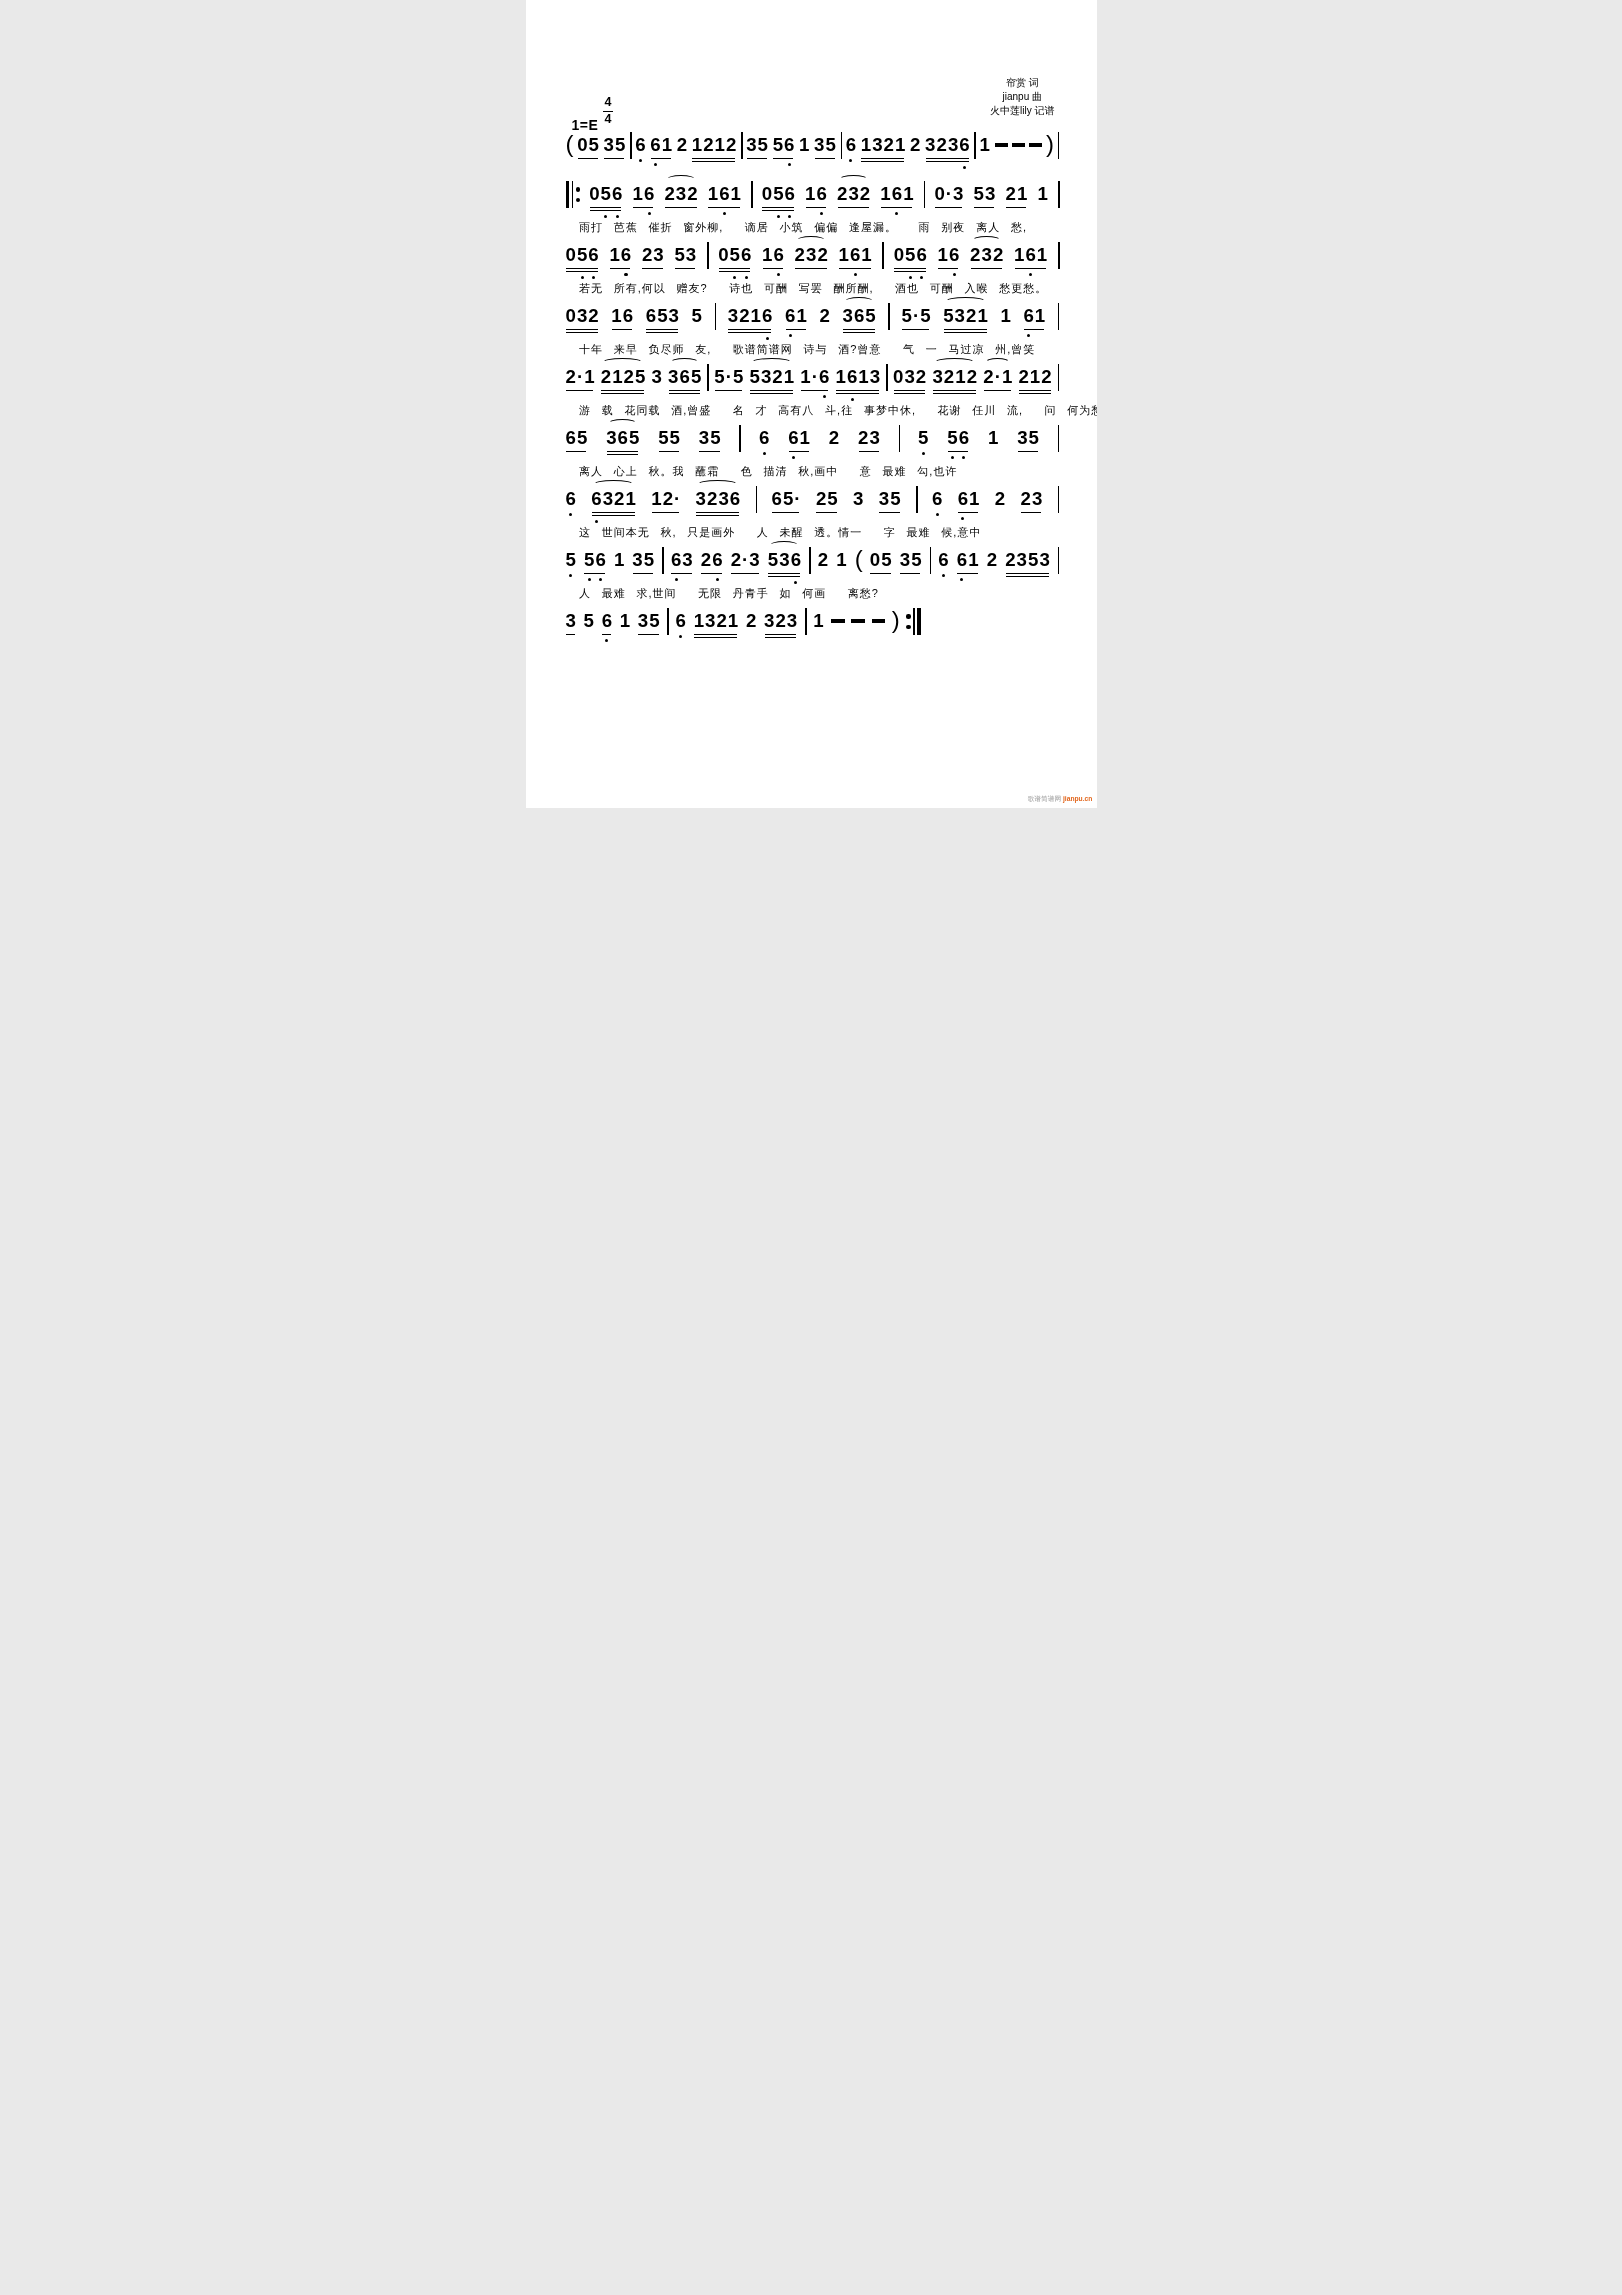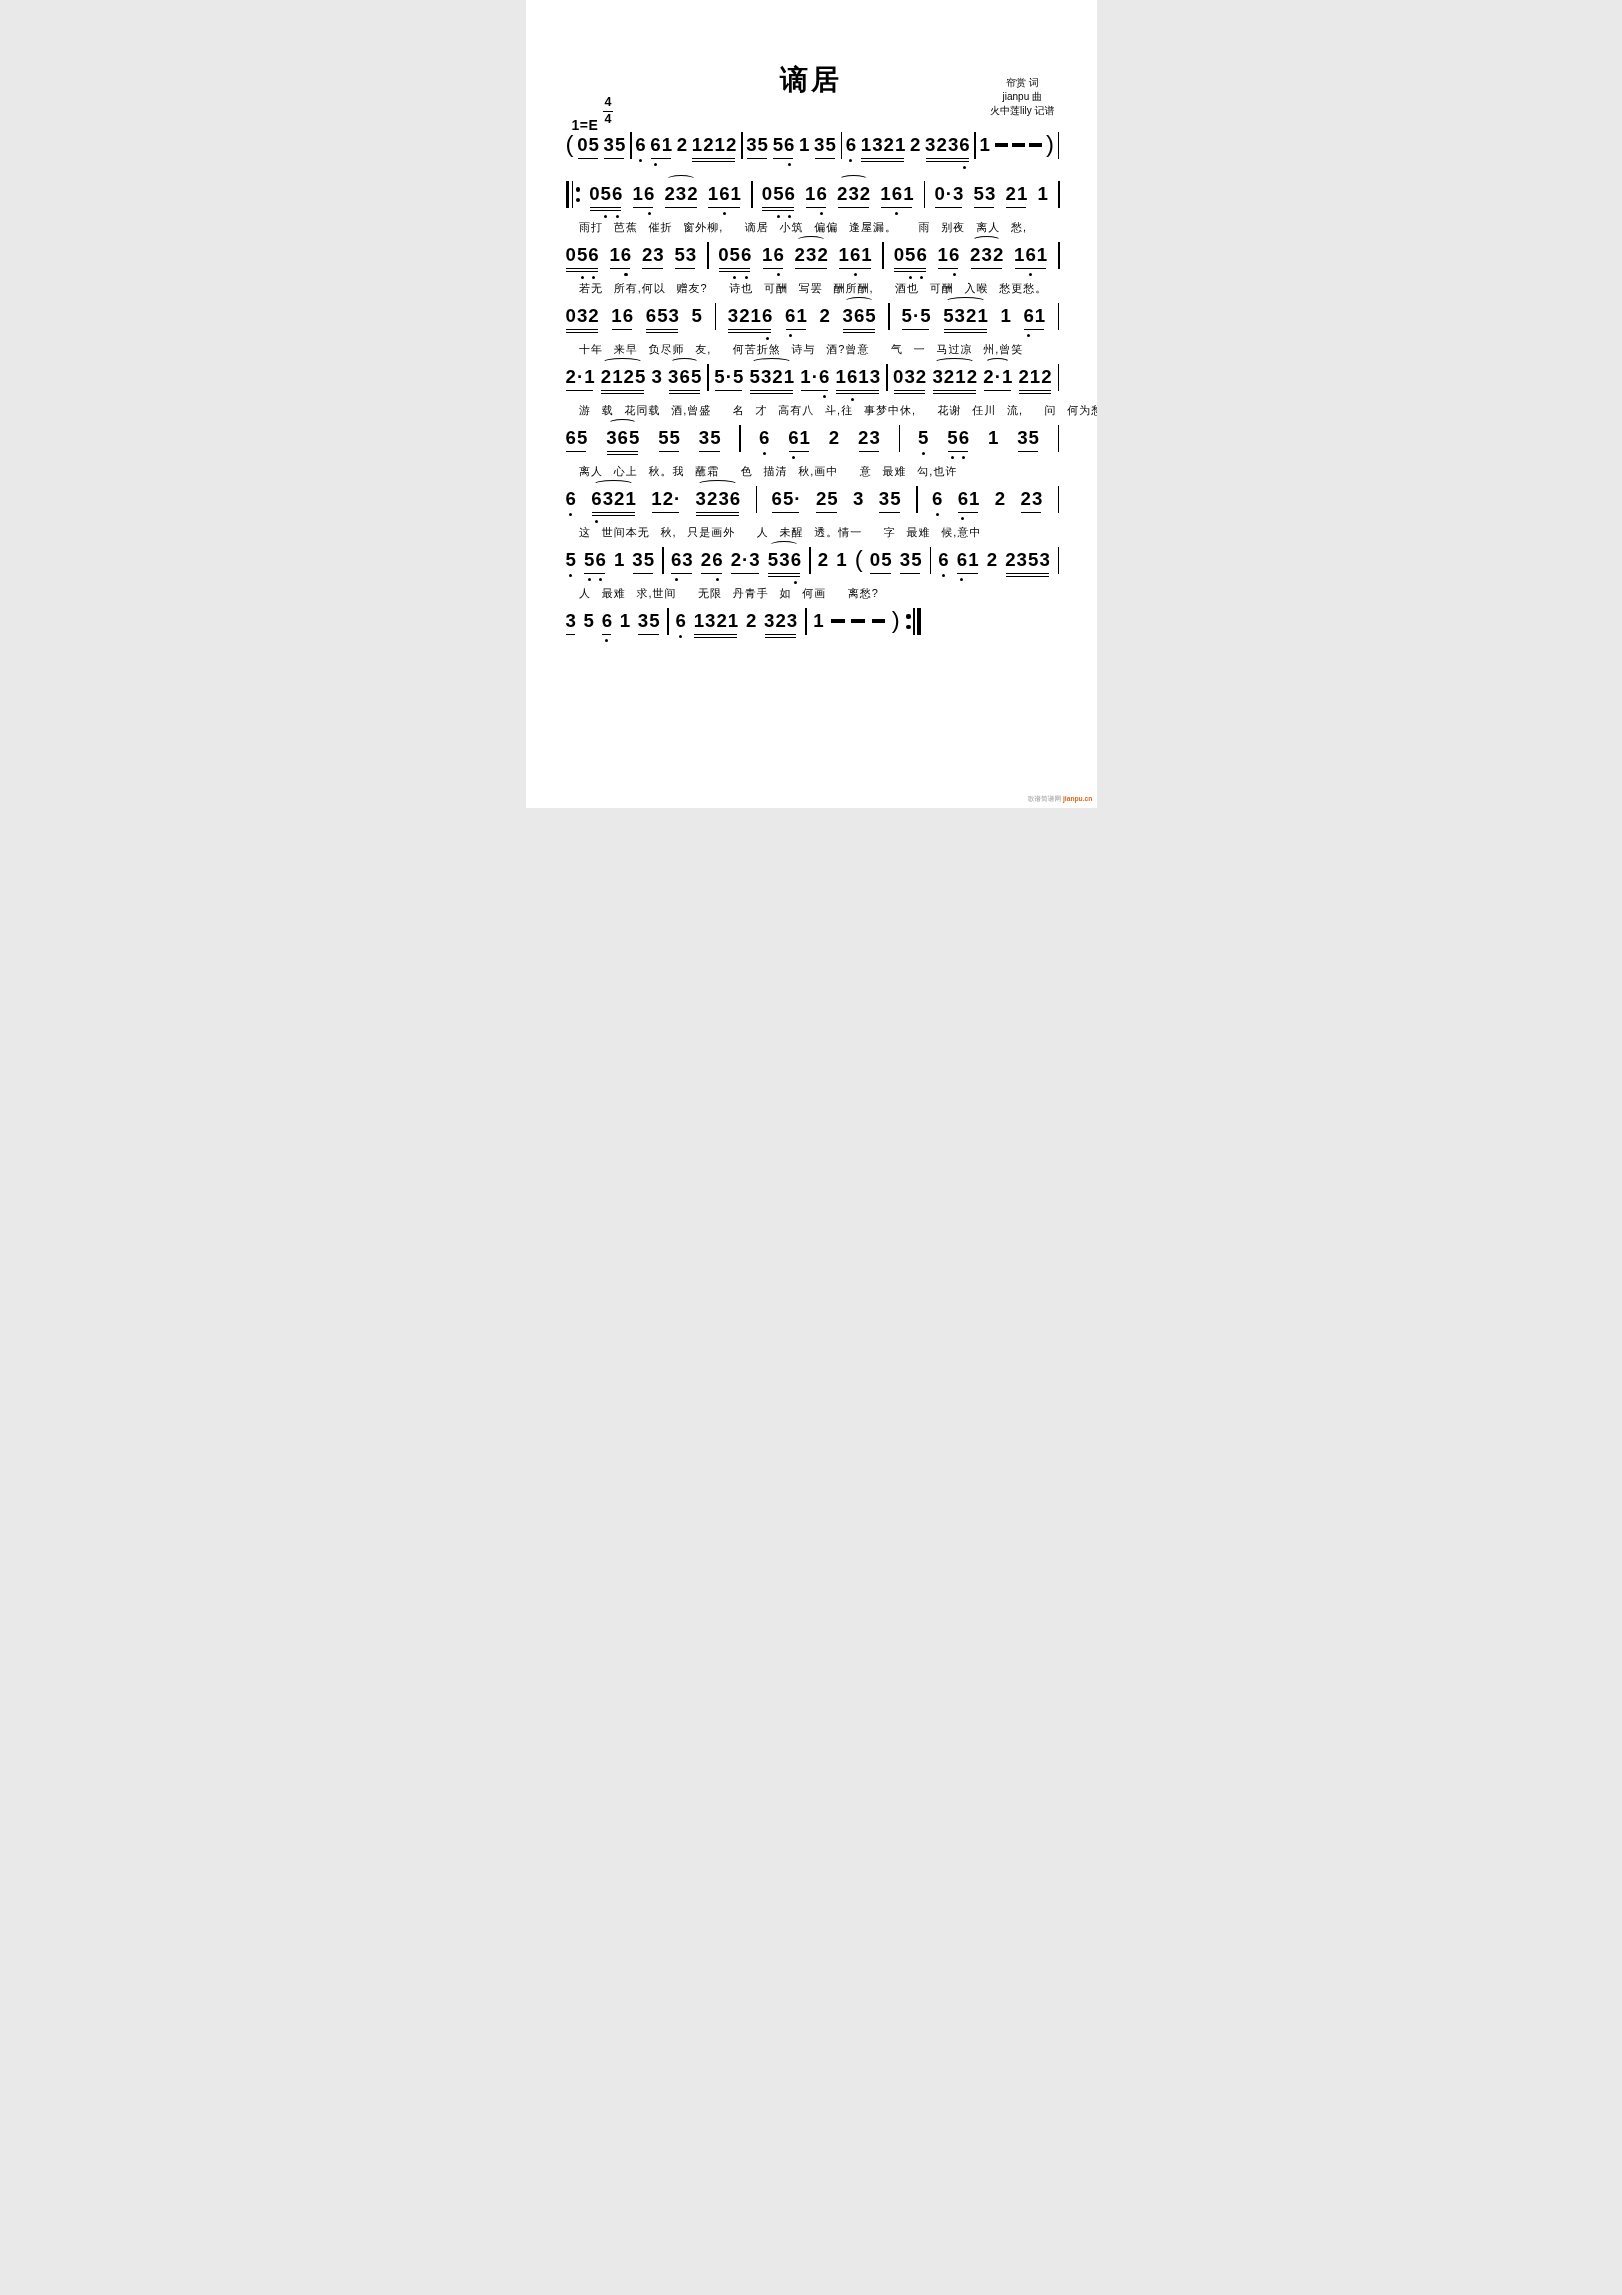--- a/index.html
+++ b/index.html
@@ -73,21 +73,20 @@
     font-size:6.7px;letter-spacing:0;
   }
   .wm-name{color:#9b9b9b;}
   .wm-url{color:#e2661c;font-weight:bold;}
 </style>
 </head>
 <body>
 
 <div class="page">
 
-  <div class="title">谪居</div>
 
   <div class="credits">
     <div>帘赏 词</div>
     <div>jianpu 曲</div>
     <div>火中莲lily 记谱</div>
   </div>
 
   <div class="keysig">
     <span class="tonic">1=E</span>
     <span class="frac">
@@ -185,21 +184,21 @@
           <span class="tok hasul1"><span class="ch">6<i class="ld"></i></span><span class="ch">1</span><i class="ul u1"></i></span>
           <span class="tok"><span class="ch">2</span></span>
           <span class="tok hasul2"><span class="ch">3</span><span class="ch">6</span><span class="ch">5</span><i class="ul u1"></i><i class="ul u2"></i><i class="slur"></i></span>
           <span class="bar"></span>
           <span class="tok hasul1"><span class="ch">5</span><span class="ch">·</span><span class="ch">5</span><i class="ul u1"></i></span>
           <span class="tok hasul2"><span class="ch">5</span><span class="ch">3</span><span class="ch">2</span><span class="ch">1</span><i class="ul u1"></i><i class="ul u2"></i><i class="slur"></i></span>
           <span class="tok"><span class="ch">1</span></span>
           <span class="tok hasul1"><span class="ch">6<i class="ld"></i></span><span class="ch">1</span><i class="ul u1"></i></span>
           <span class="bar"></span>
         </div>
-        <div class="lyrics">十年 来早 负尽师 友,  何苦折煞 诗与 酒?曾意  气 一 马过凉 州,曾笑</div>
+        <div class="lyrics">十年 来早 负尽师 友,  歌谱简谱网 诗与 酒?曾意  气 一 马过凉 州,曾笑</div>
       </div>
       <div class="system">
         <div class="notes">
           <span class="tok hasul1"><span class="ch">2</span><span class="ch">·</span><span class="ch">1</span><i class="ul u1"></i></span>
           <span class="tok hasul2"><span class="ch">2</span><span class="ch">1</span><span class="ch">2</span><span class="ch">5</span><i class="ul u1"></i><i class="ul u2"></i><i class="slur"></i></span>
           <span class="tok"><span class="ch">3</span></span>
           <span class="tok hasul2"><span class="ch">3</span><span class="ch">6</span><span class="ch">5</span><i class="ul u1"></i><i class="ul u2"></i><i class="slur"></i></span>
           <span class="bar"></span>
           <span class="tok hasul1"><span class="ch">5</span><span class="ch">·</span><span class="ch">5</span><i class="ul u1"></i></span>
           <span class="tok hasul2"><span class="ch">5</span><span class="ch">3</span><span class="ch">2</span><span class="ch">1</span><i class="ul u1"></i><i class="ul u2"></i><i class="slur"></i></span>

